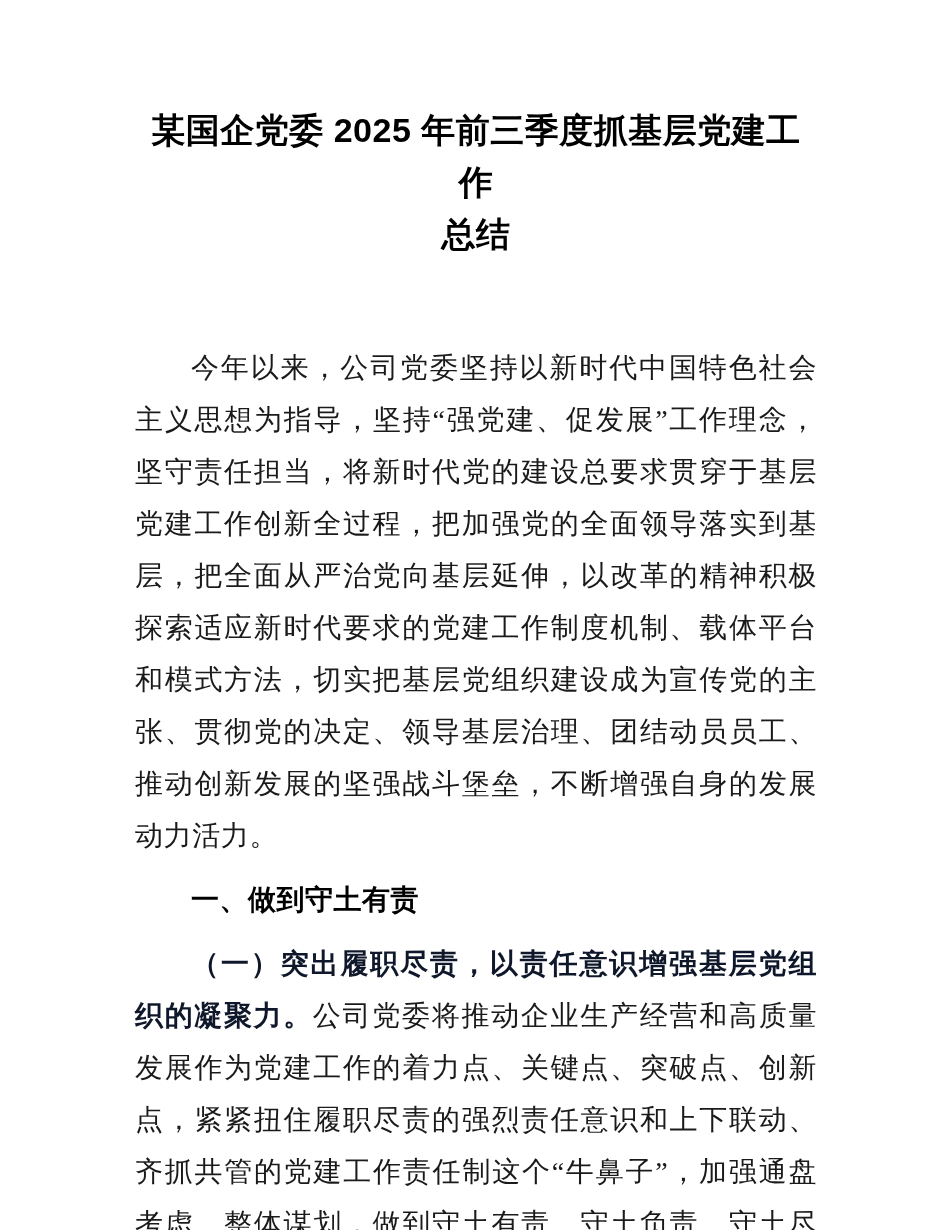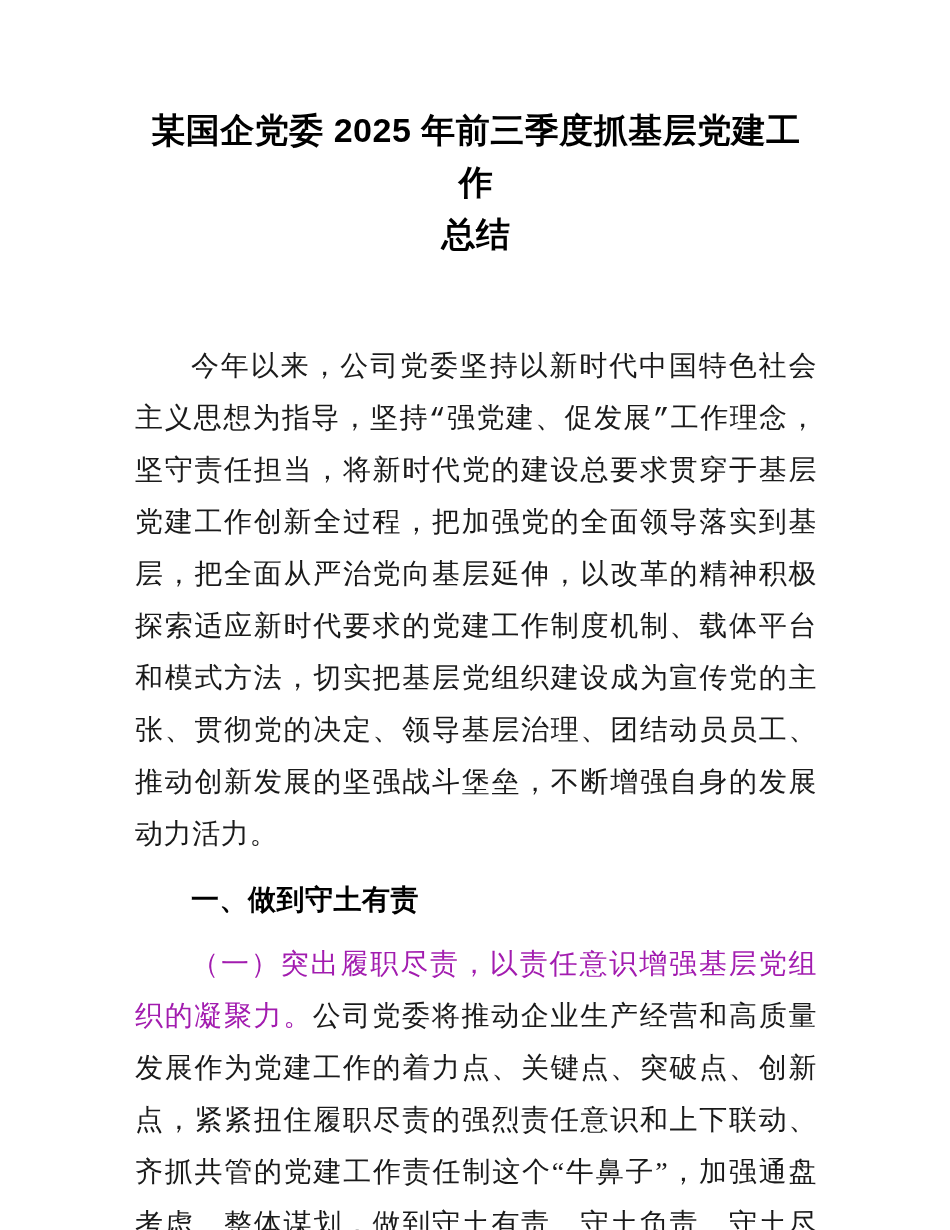--- a/index.html
+++ b/index.html
@@ -35,21 +35,21 @@
     line-height: 52px;
     color: #000000;
     text-align: center;
     letter-spacing: 0.5px;
     -webkit-font-smoothing: none;
   }
 
   
   .para {
     margin: 0;
-    font-family: Liberation Mono, monospace;
+    font-family: Liberation Serif, serif;
     font-size: 28px;
     line-height: 52px;
     color: #1a1a1a;
     text-align: justify;
     text-justify: inter-ideograph;
     text-indent: 56px;
     letter-spacing: 0.6px;
     font-weight: 400;
   }
 
@@ -82,22 +82,22 @@
     line-height: 52px;
     color: #1a1a1a;
     text-align: justify;
     text-justify: inter-ideograph;
     text-indent: 56px;
     letter-spacing: 0.6px;
   }
 
   .lead-bold {
     font-family: "Liberation Sans", "DejaVu Sans", sans-serif;
-    font-weight: 400;
-    color: #a21caf;
+    font-weight: 700;
+    color: #0f172a;
     letter-spacing: 0.5px;
   }
 
   .run-text {
     font-family: "Liberation Serif", "DejaVu Serif", serif;
     font-weight: 400;
   }
 </style>
 </head>
 <body>

